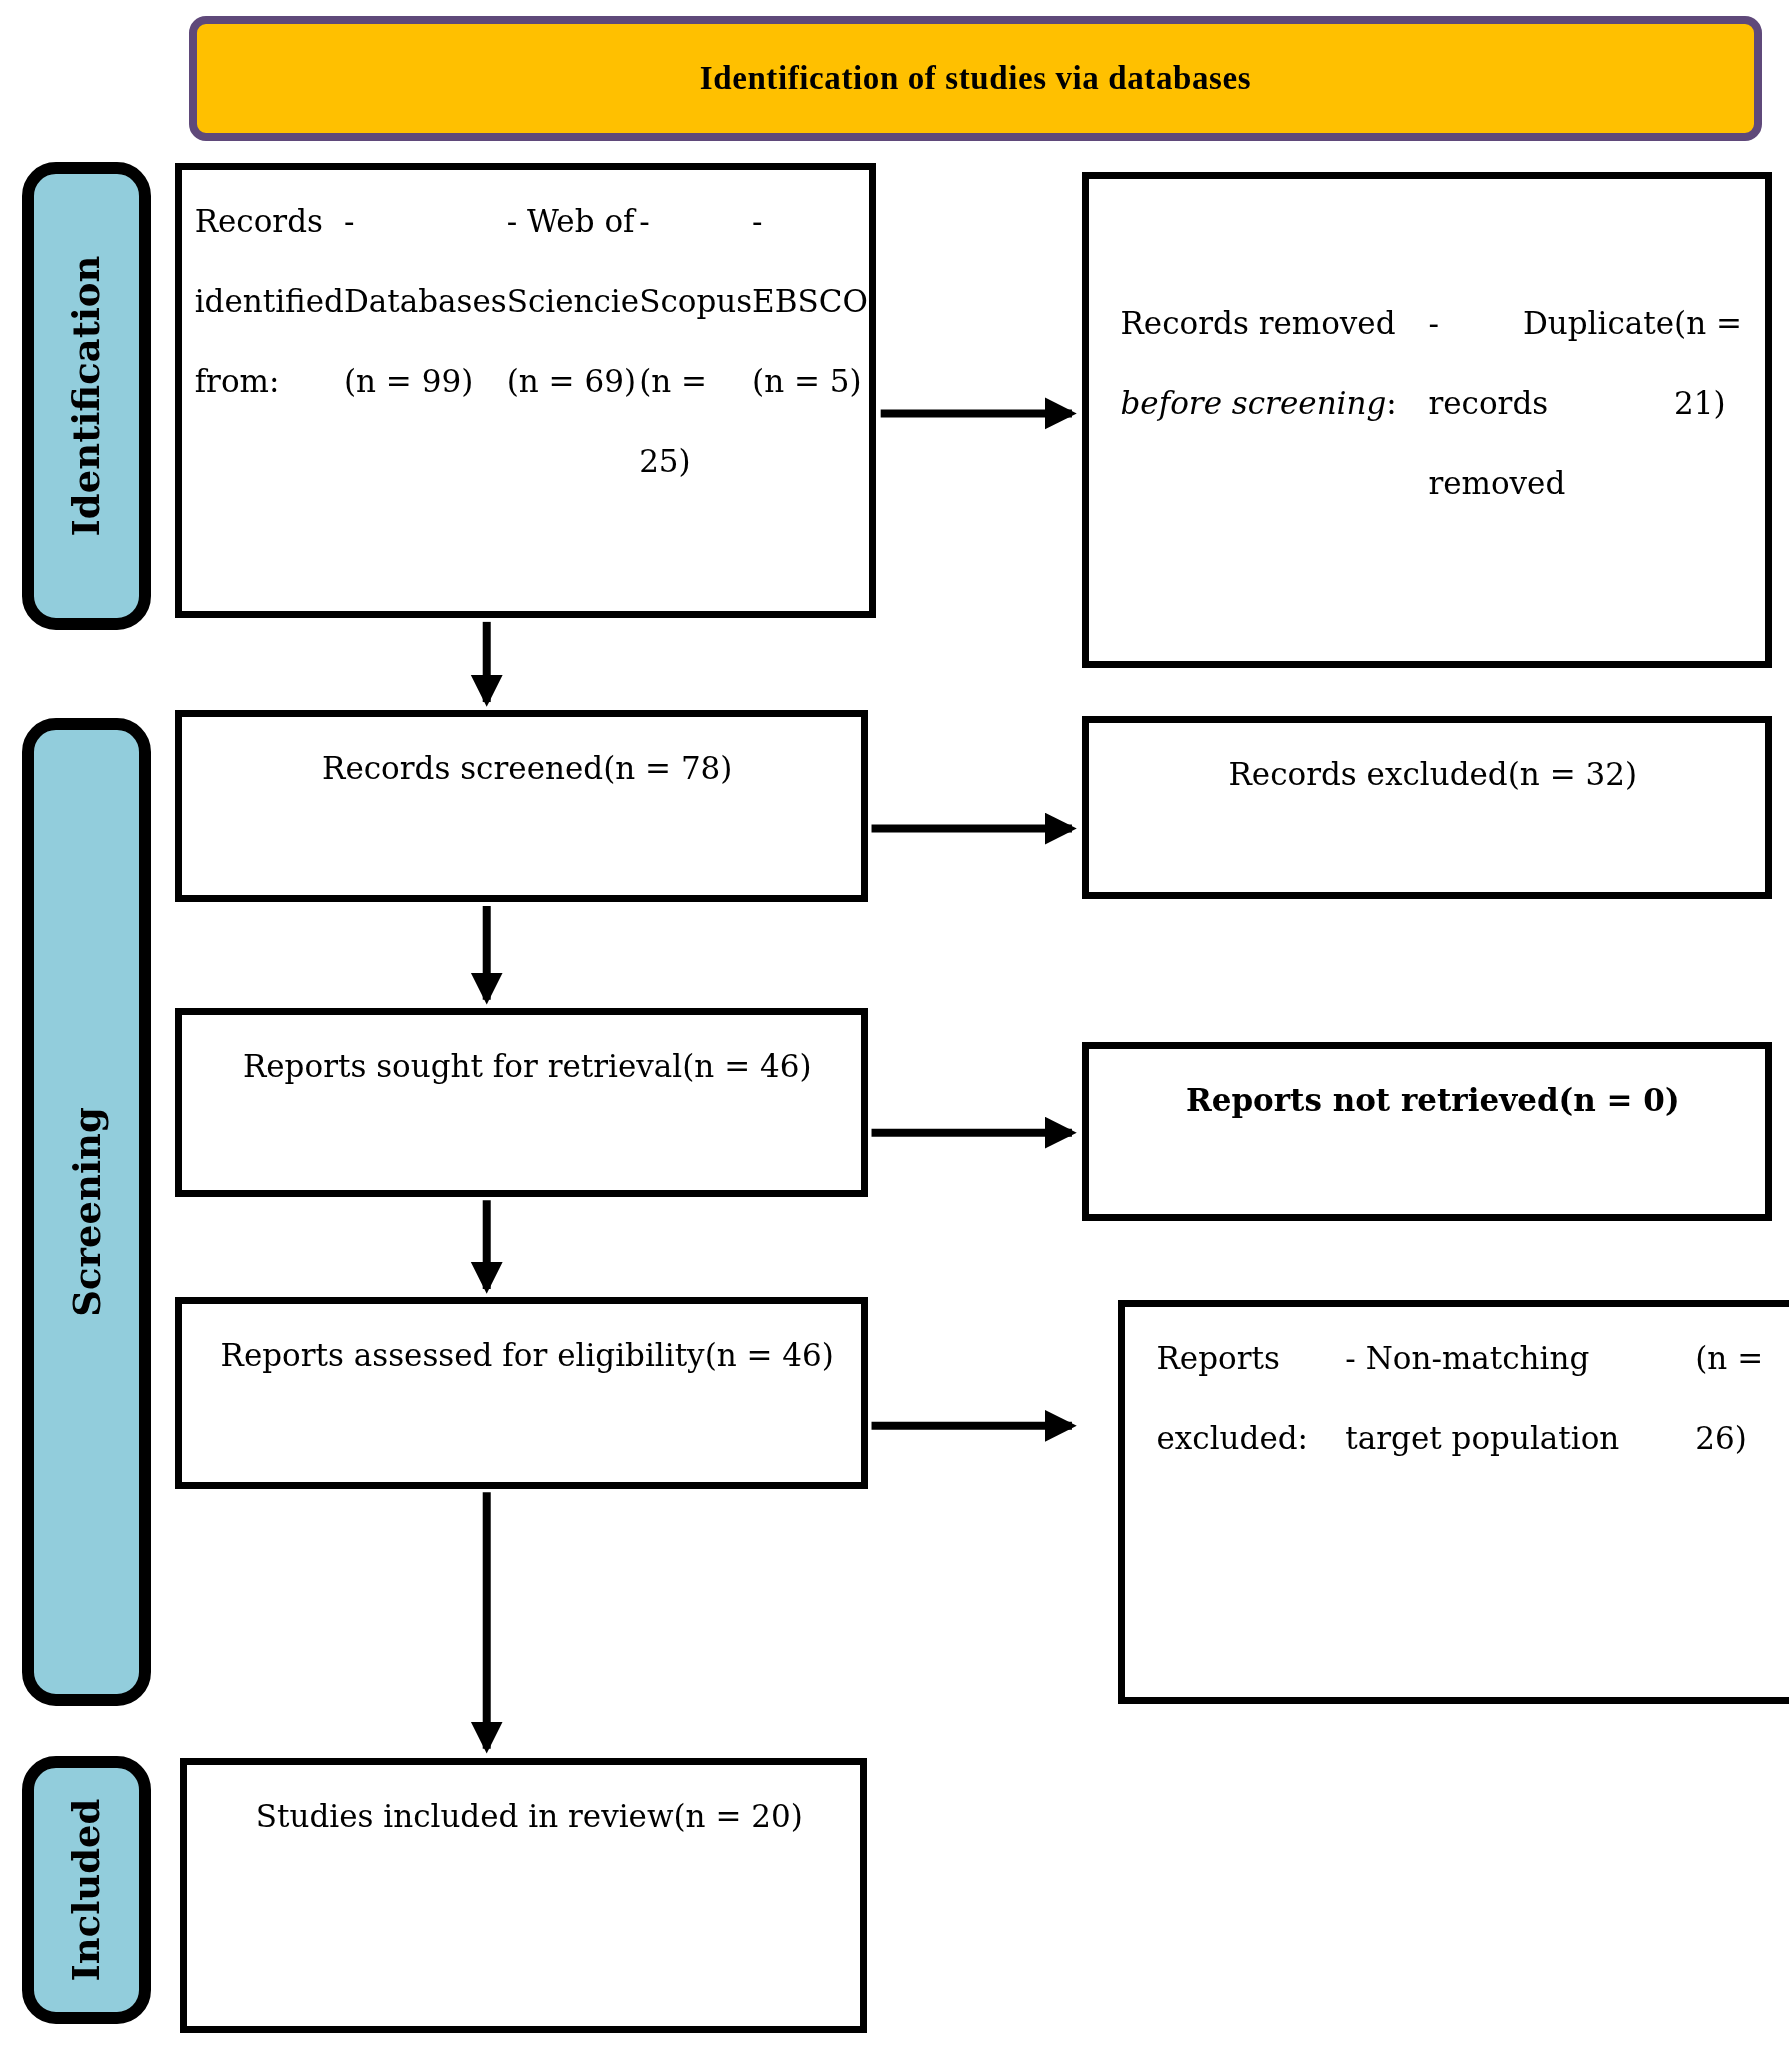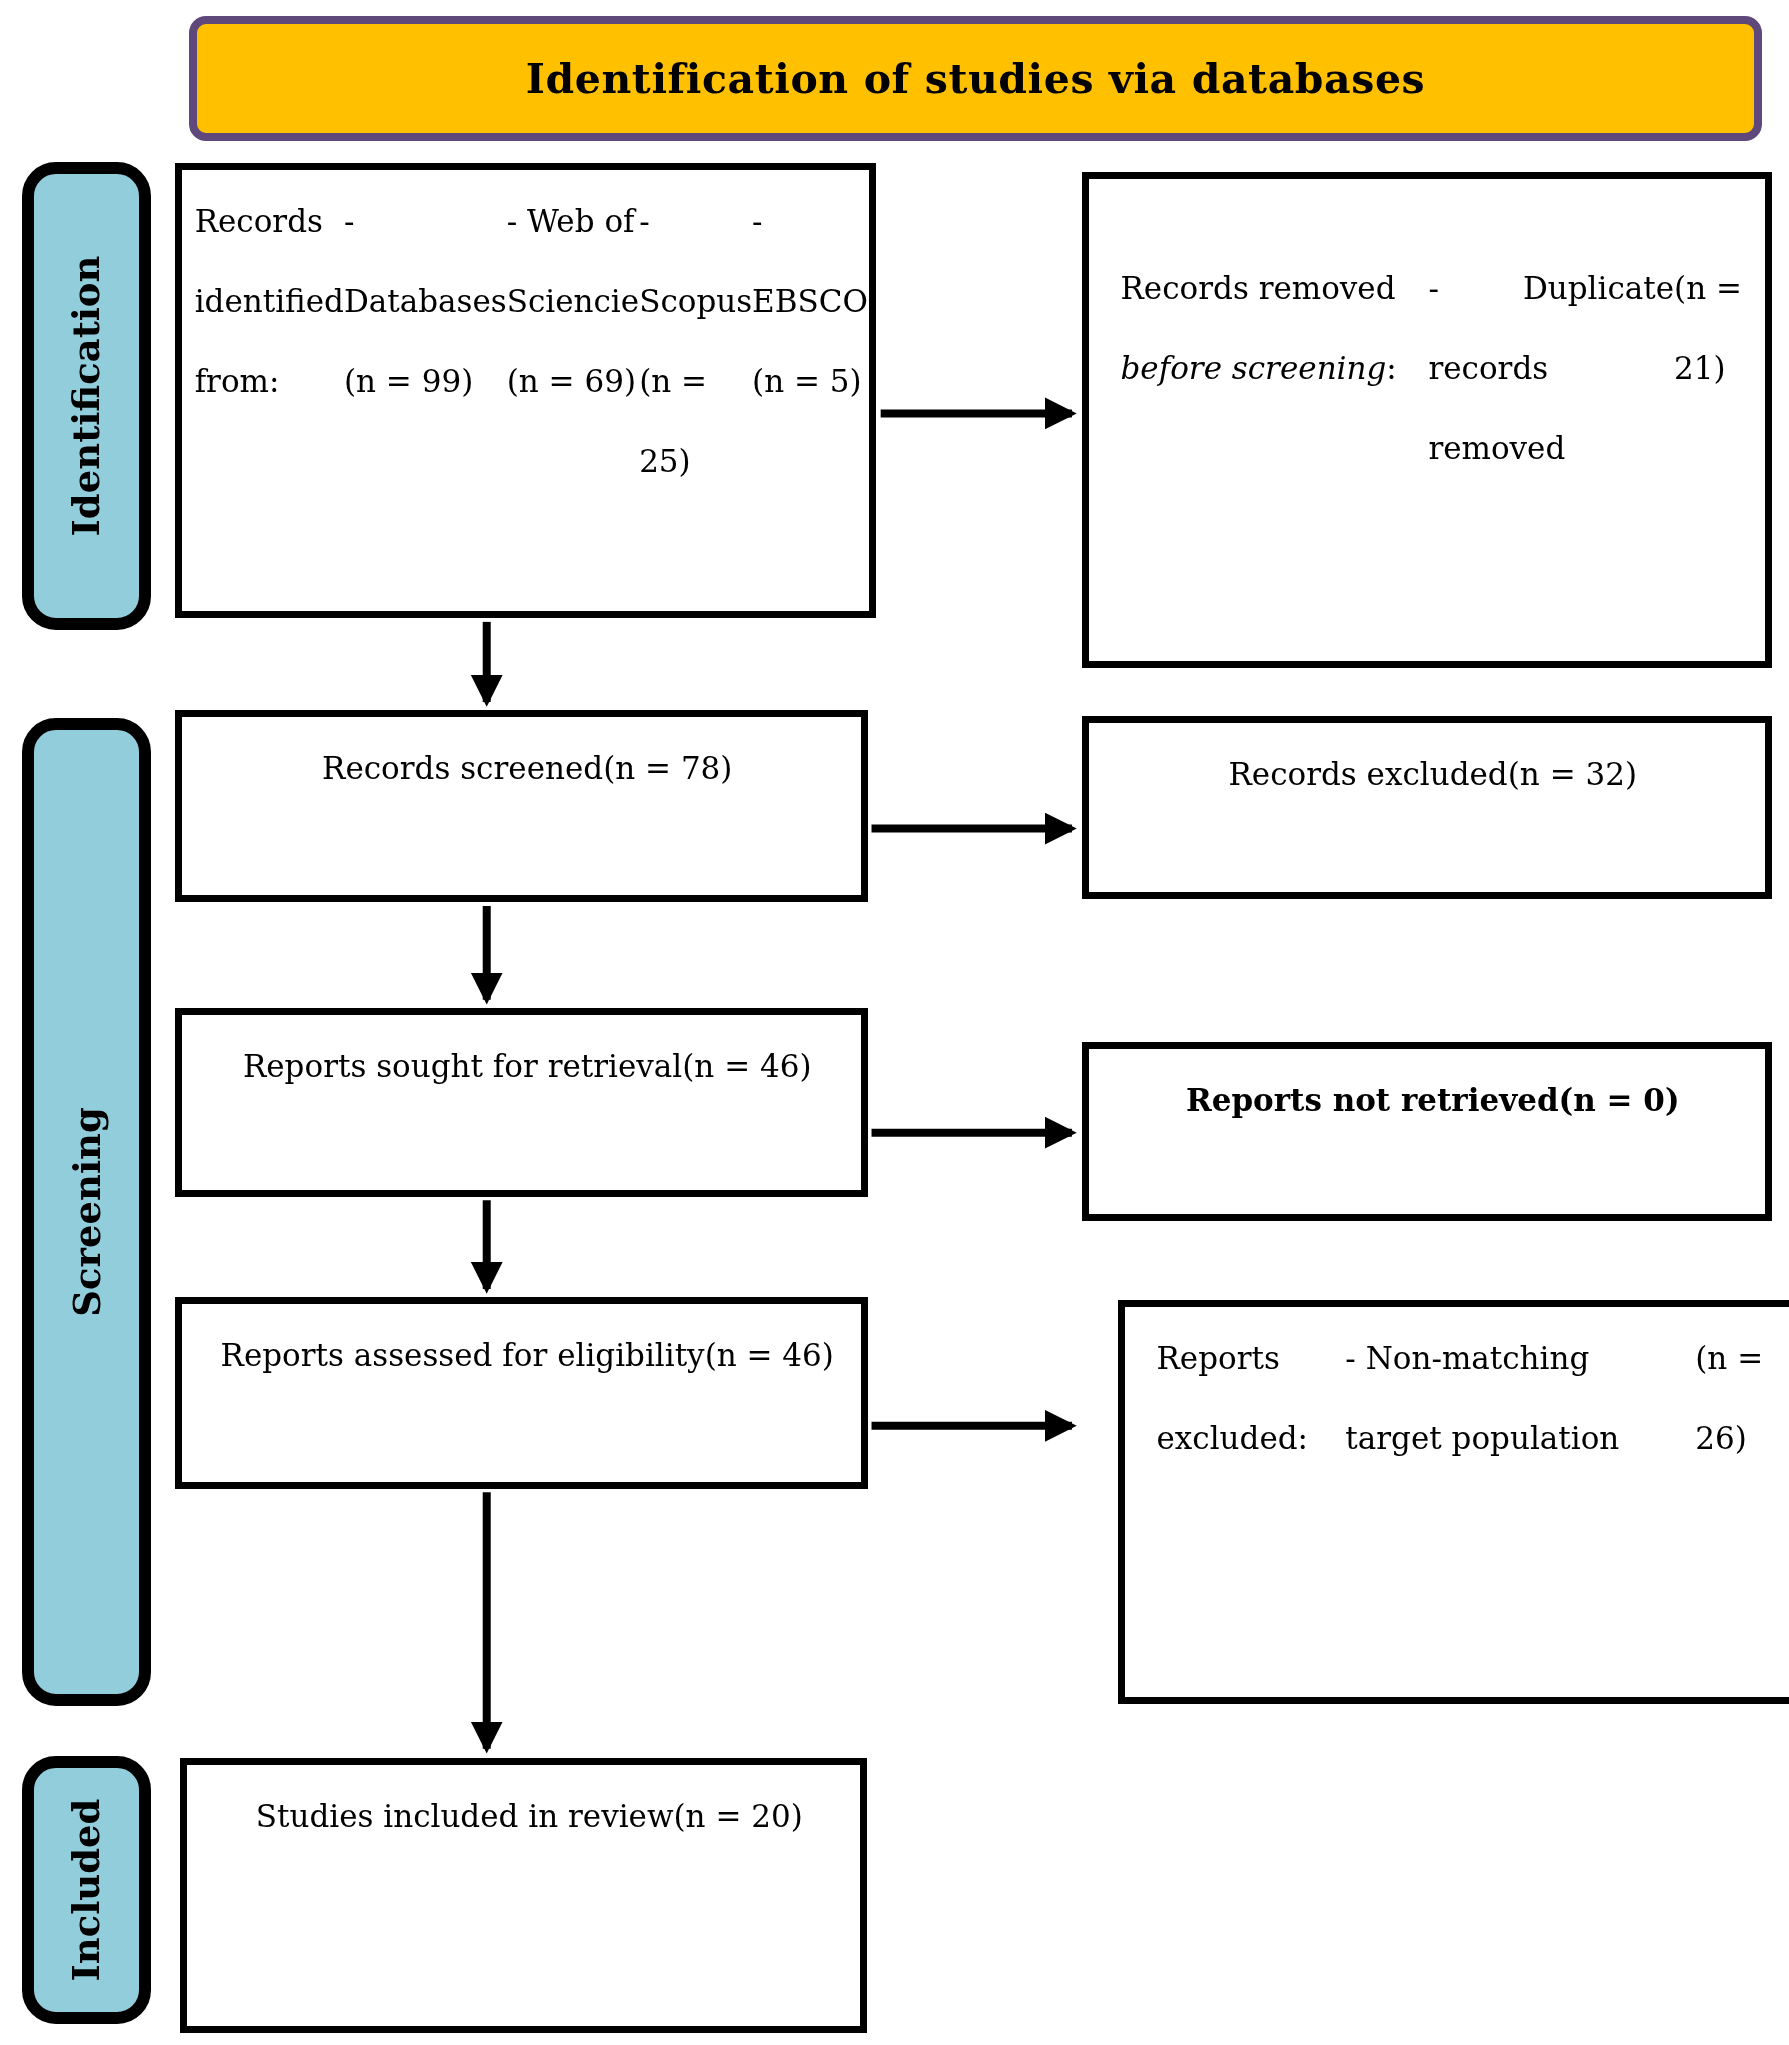--- a/index.html
+++ b/index.html
@@ -18,22 +18,23 @@
     left:189px; top:16px;
     width:1573px; height:125px;
     box-sizing:border-box;
     background:#FFC000;
     border:8px solid #5F497A;
     border-radius:17px;
     display:flex; align-items:center; justify-content:center;
   }
   .banner-text{
     font-weight:bold;
-    font-size:41px;
+    font-size:33px;
     letter-spacing:0.6px;
+    font-family:Liberation Serif, serif;
   }
   
   .stage{
     position:absolute;
     left:22px;
     width:129px;
     box-sizing:border-box;
     background:#92CDDC;
     border:12.6px solid #000000;
     border-radius:34px;
@@ -64,21 +65,21 @@
   .justify{
     text-align:justify;
     text-align-last:justify;
   }
   .it{font-style:italic;}
   #box-records-identified{left:175px; top:163px;  width:701px; height:455px;}
   #box-records-screened  {left:175px; top:710px; width:693px; height:192px;}
   #box-reports-sought    {left:175px; top:1008px; width:693px; height:189px;}
   #box-reports-assessed  {left:175px; top:1297px; width:693px; height:192px;}
   #box-studies-included  {left:180px; top:1758px; width:687px; height:275px;}
-  #box-records-removed   {left:1082px; top:172px;  width:690px; height:496px; padding-top:69px;}
+  #box-records-removed   {left:1082px; top:172px;  width:690px; height:496px; padding-top:104px;}
   #box-records-excluded  {left:1082px; top:716px; width:690px; height:183px;}
   #box-reports-not-retrieved{left:1082px; top:1042px; width:690px; height:179px;font-weight:bold;}
   #box-reports-excluded  {left:1082px; top:1300px; width:690px; height:404px;margin-left:36px;}
   
   .arrows{
     position:absolute;
     left:0; top:0;
     pointer-events:none;
   }
   .arrows line{stroke:#000000; stroke-width:14;}

